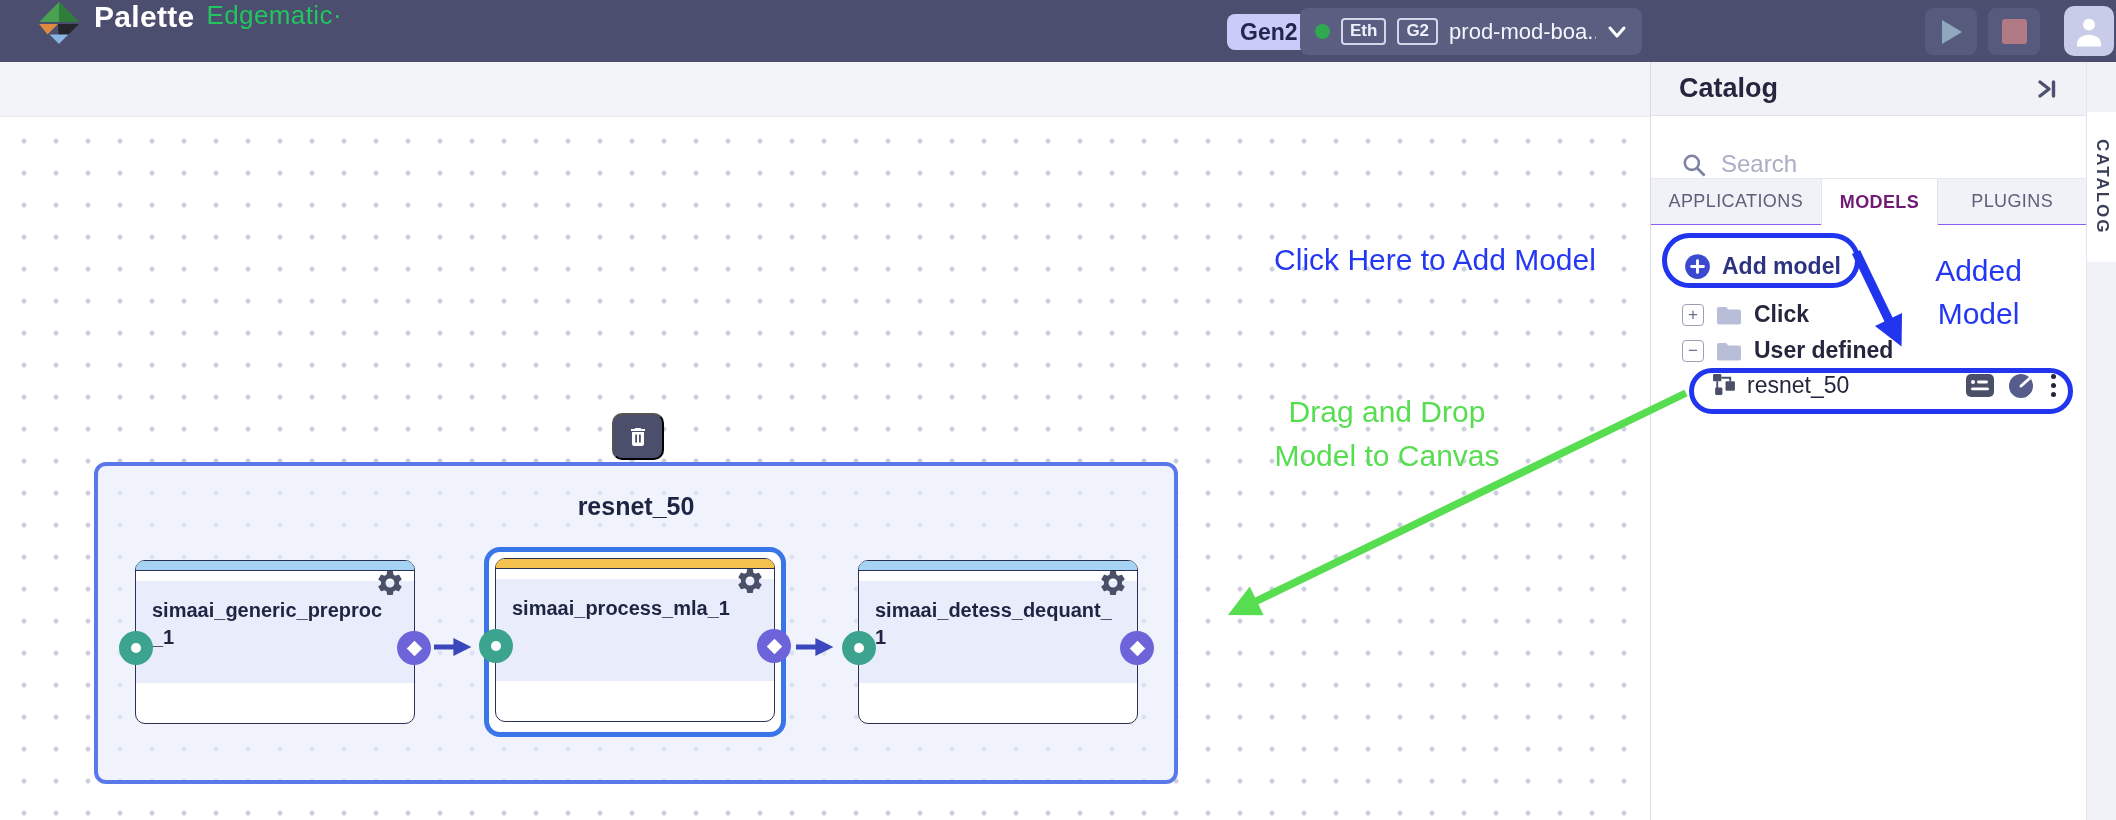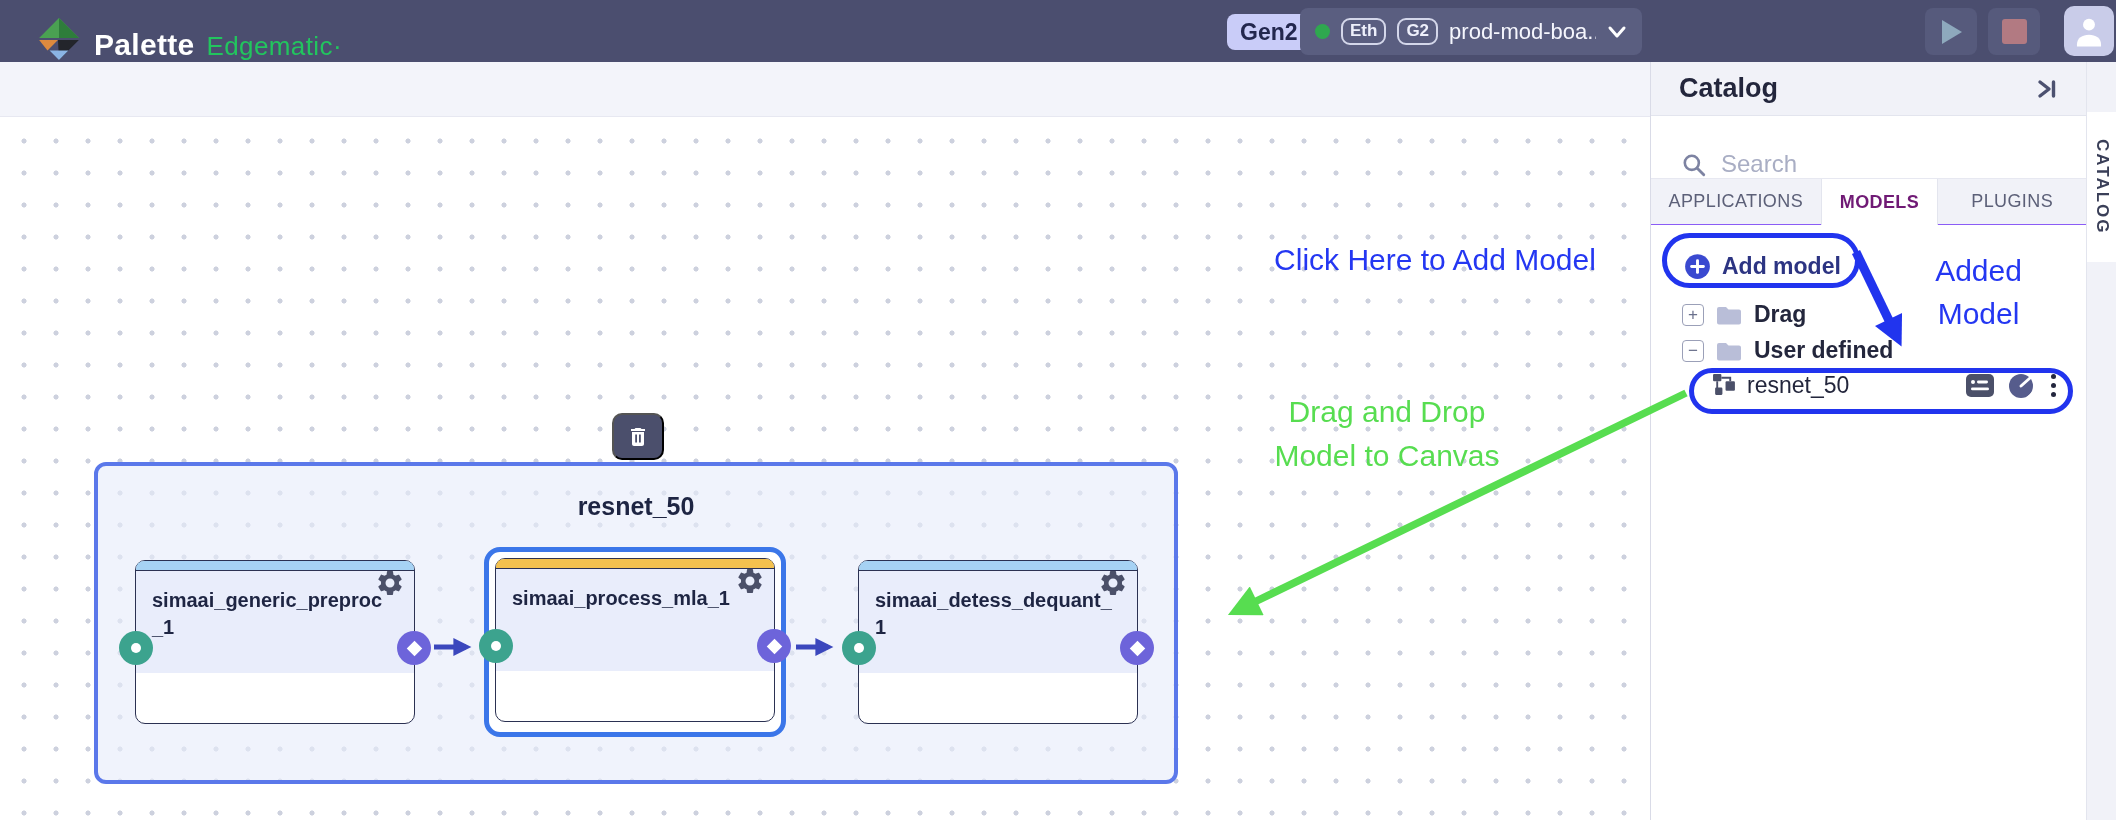--- a/index.html
+++ b/index.html
@@ -2,27 +2,27 @@
 <html><head>
 <meta charset="utf-8">
 <style>
   * { box-sizing: border-box; margin: 0; padding: 0; }
   html,body { width:2116px; height:820px; }
   body { font-family: "Liberation Sans", sans-serif; background:#fff; overflow:hidden; }
   .app { position:relative; width:2116px; height:820px; }
 
   
   .navbar { position:absolute; left:0; top:0; width:2116px; height:62px; background:#4b4e6f; z-index:20; }
-  .brand { position:absolute; left:36px; top:0; height:62px; display:flex; align-items:flex-end; gap:12px; }
+  .brand { position:absolute; left:36px; top:0; height:62px; display:flex; align-items:flex-start; gap:12px; }
   .brand-name { color:#fff; font-size:30px; font-weight:600; letter-spacing:.3px; }
   .brand-suffix { color:#22c55e; font-size:26px; font-weight:300; letter-spacing:.4px; }
   .gen-badge { position:absolute; left:1227px; top:14px; height:36px; padding:0 13px; background:#c9ccf8; color:#23274e; border-radius:8px; font-size:23px; font-weight:600; display:flex; align-items:center; }
   .device-select { position:absolute; left:1300px; top:8px; width:342px; height:47px; background:#5a5e80; border-radius:8px; display:flex; align-items:center; gap:11px; padding:0 15px; cursor:pointer; }
   .status-dot { width:15px; height:15px; border-radius:50%; background:#2fa84f; flex:none; }
-  .mini-badge { border:2px solid #d4d7ea; border-radius:9px; color:#eef0fb; font-size:17px; font-weight:700; padding:1px 7px; line-height:1.2; }
+  .mini-badge { border:2px solid #d4d7ea; border-radius:4px; color:#eef0fb; font-size:17px; font-weight:700; padding:1px 7px; line-height:1.2; }
   .device-name { color:#f5f6fd; font-size:22px; white-space:nowrap; overflow:hidden; }
   .device-select svg { margin-left:auto; flex:none; }
   .nav-btn { position:absolute; top:8px; height:47px; background:#5a5e80; border-radius:8px; display:flex; align-items:center; justify-content:center; cursor:pointer; border:none; }
   .add-config { left:1672px; width:240px; color:#fff; font-size:23px; }
   .play-btn { left:1925px; width:52px; background:#565a7c; }
   .stop-btn { left:1988px; width:52px; background:#565a7c; }
   .stop-square { width:25px; height:25px; background:#b27a82; border-radius:3px; }
   .avatar { position:absolute; left:2064px; top:6px; width:50px; height:50px; background:#c9cce9; border-radius:10px; display:flex; align-items:center; justify-content:center; cursor:pointer; }
 
   
@@ -36,21 +36,21 @@
                border:4px solid #5b78ea; border-radius:12px; background:rgba(231,235,250,.62); z-index:2; }
   .group-title { margin-top:26px; text-align:center; font-size:25px; font-weight:600; color:#1e2543; }
 
   .trash-btn { position:absolute; left:612px; top:413px; width:52px; height:47px; background:#4b4f6c; border-radius:10px;
                display:flex; align-items:center; justify-content:center; cursor:pointer; z-index:3; }
 
   .node { position:absolute; width:280px; height:164px; background:#fff; border:1.6px solid #2b3152; border-radius:10px; z-index:4; cursor:grab; }
   .node-strip { position:absolute; left:0; top:0; right:0; height:10px; border-radius:8px 8px 0 0; }
   .strip-blue { background:#a6d2f4; border-bottom:1px solid #2b3152; }
   .strip-orange { background:#f4c14e; border-bottom:1px solid #2b3152; }
-  .node-body { position:absolute; left:0; top:10px; right:0; height:102px; background:#e9edfb; padding:16px 16px 0 16px; }
+  .node-body { position:absolute; left:0; top:20px; right:0; height:102px; background:#e9edfb; padding:16px 16px 0 16px; }
   .node-title { font-size:20px; font-weight:600; color:#1e2543; line-height:1.35; word-break:break-all; padding-right:6px; }
   .gear { position:absolute; top:7px; right:9px; z-index:5; }
   .port { position:absolute; width:34px; height:34px; border-radius:50%; top:70px; display:flex; align-items:center; justify-content:center; z-index:6; cursor:crosshair; }
   .port-in { left:-17px; background:#3ca38e; }
   .port-out { right:-17px; background:#6d64da; }
   .port-dot { width:10px; height:10px; border-radius:50%; background:#fff; }
   .port-diamond { width:11px; height:11px; background:#fff; transform:rotate(45deg); }
   .selection-ring { position:absolute; left:484px; top:547px; width:302px; height:190px; border:5px solid #3b76e9; border-radius:16px; background:#fff; z-index:3; }
   .selection-ring .node { left:6px; top:6px; }
 
@@ -248,21 +248,21 @@
       <rect x="5.5" y="10.7" width="13" height="2.6" rx="1.2" fill="#ffffff"></rect>
     </svg>
     <span class="add-model-label">Add model</span>
   </button>
 
   <div class="tree-row" style="left:1682px; top:301px;">
     <span class="toggle-box">+</span>
     <svg width="26" height="20" viewBox="0 0 26 20">
       <path d="M1,4 a2,2 0 0 1 2,-2 h7 l2.5,2.5 h10.5 a2,2 0 0 1 2,2 v11 a2,2 0 0 1 -2,2 h-20 a2,2 0 0 1 -2,-2 z" fill="#b9bed8"></path>
     </svg>
-    <span class="tree-label">Drag</span>
+    <span class="tree-label">Click</span>
   </div>
 
   <div class="tree-row" style="left:1682px; top:337px;">
     <span class="toggle-box">−</span>
     <svg width="26" height="20" viewBox="0 0 26 20">
       <path d="M1,4 a2,2 0 0 1 2,-2 h7 l2.5,2.5 h10.5 a2,2 0 0 1 2,2 v11 a2,2 0 0 1 -2,2 h-20 a2,2 0 0 1 -2,-2 z" fill="#b9bed8"></path>
     </svg>
     <span class="tree-label">User defined</span>
   </div>
 

